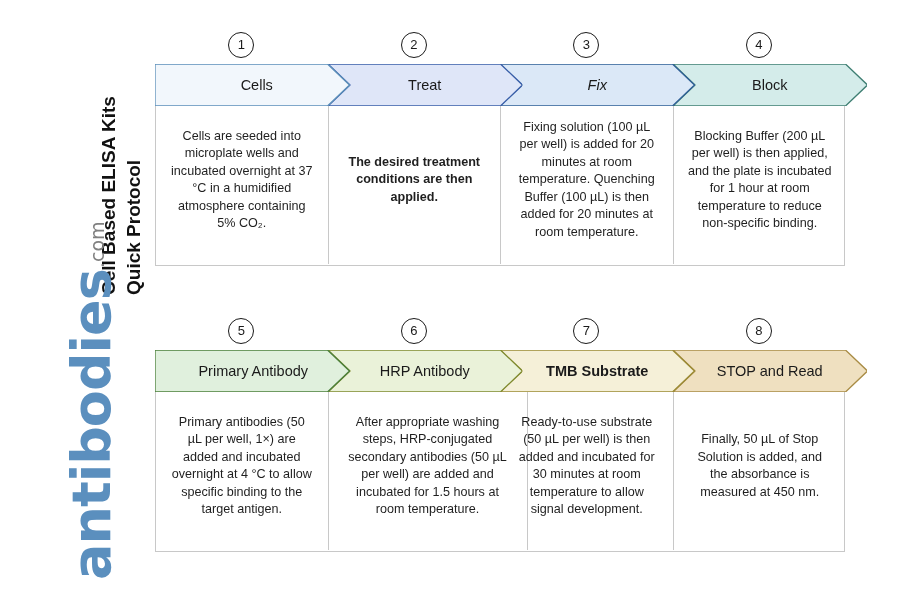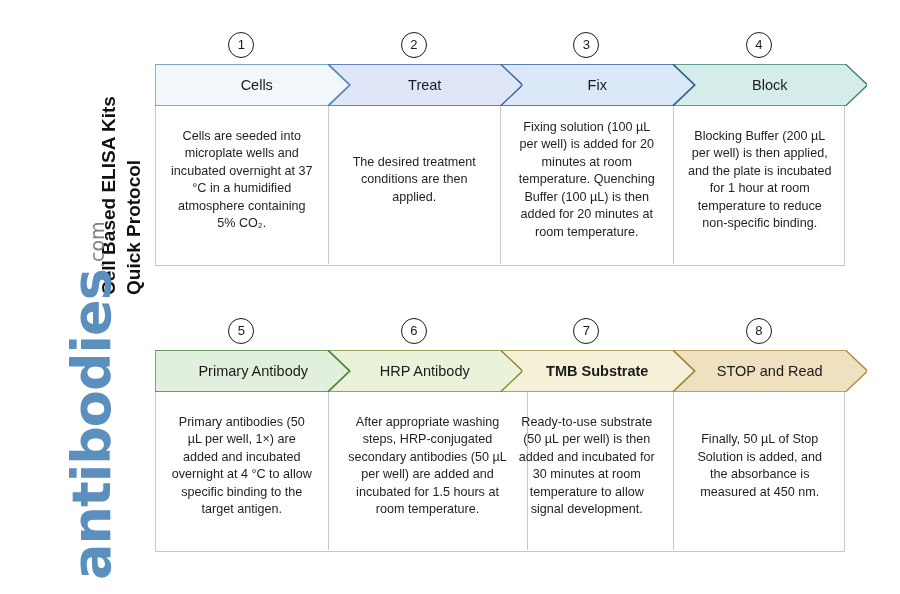--- a/index.html
+++ b/index.html
@@ -187,42 +187,42 @@
           <span style="margin-left: -6px;">Cells</span>
         </div>
         <div class="chev" style="left: 172.5px; width: 194.5px; z-index: 9;">
           <div class="chev-bg">
             <svg viewBox="0 0 194.5 42" preserveAspectRatio="none">
               <polygon points="0,0 172.5,0 194.5,21 172.5,42 0,42 22,21" fill="#dfe6f8" stroke="#3a5fa8" stroke-width="1.3" vector-effect="non-scaling-stroke"></polygon>
             </svg>
           </div>
           <span style="margin-left: 0px;">Treat</span>
         </div>
-        <div class="chev" style="left: 345px; width: 194.5px; z-index: 8;">
+        <div class="chev" style="left: 345px; width: 194.5px; z-index: 8; font-style: italic;">
           <div class="chev-bg">
             <svg viewBox="0 0 194.5 42" preserveAspectRatio="none">
               <polygon points="0,0 172.5,0 194.5,21 172.5,42 0,42 22,21" fill="#dbe8f7" stroke="#2f5f96" stroke-width="1.3" vector-effect="non-scaling-stroke"></polygon>
             </svg>
           </div>
           <span style="margin-left: 0px;">Fix</span>
         </div>
         <div class="chev" style="left: 517.5px; width: 194.5px; z-index: 7;">
           <div class="chev-bg">
             <svg viewBox="0 0 194.5 42" preserveAspectRatio="none">
               <polygon points="0,0 172.5,0 194.5,21 172.5,42 0,42 22,21" fill="#d4ecea" stroke="#3f7f73" stroke-width="1.3" vector-effect="non-scaling-stroke"></polygon>
             </svg>
           </div>
           <span style="margin-left: 0px;">Block</span>
         </div>
       </div>
     <div class="desc-band">
         <div class="desc" style="left: 0px; width: 172.5px;">
           <p>Cells are seeded into microplate wells and incubated overnight at 37 °C in a humidified atmosphere containing 5% CO₂.</p>
         </div>
-        <div class="desc" style="left: 172.5px; width: 172.5px;">
+        <div class="desc" style="left: 172.5px; width: 172.5px; font-weight: bold;">
           <p>The desired treatment conditions are then applied.</p>
         </div>
         <div class="desc" style="left: 345px; width: 172.5px;">
           <p>Fixing solution (100 µL per well) is added for 20 minutes at room temperature. Quenching Buffer (100 µL) is then added for 20 minutes at room temperature.</p>
         </div>
         <div class="desc" style="left: 517.5px; width: 172.5px;">
           <p>Blocking Buffer (200 µL per well) is then applied, and the plate is incubated for 1 hour at room temperature to reduce non-specific binding.</p>
         </div>
       </div>
   </div>

